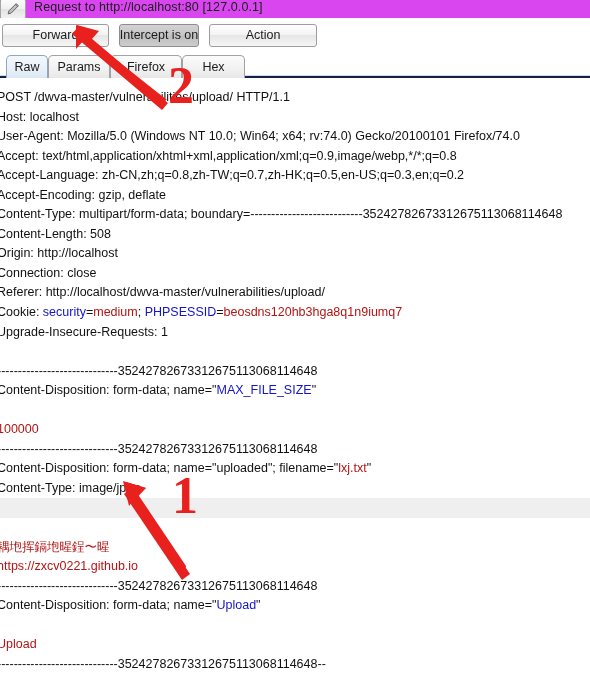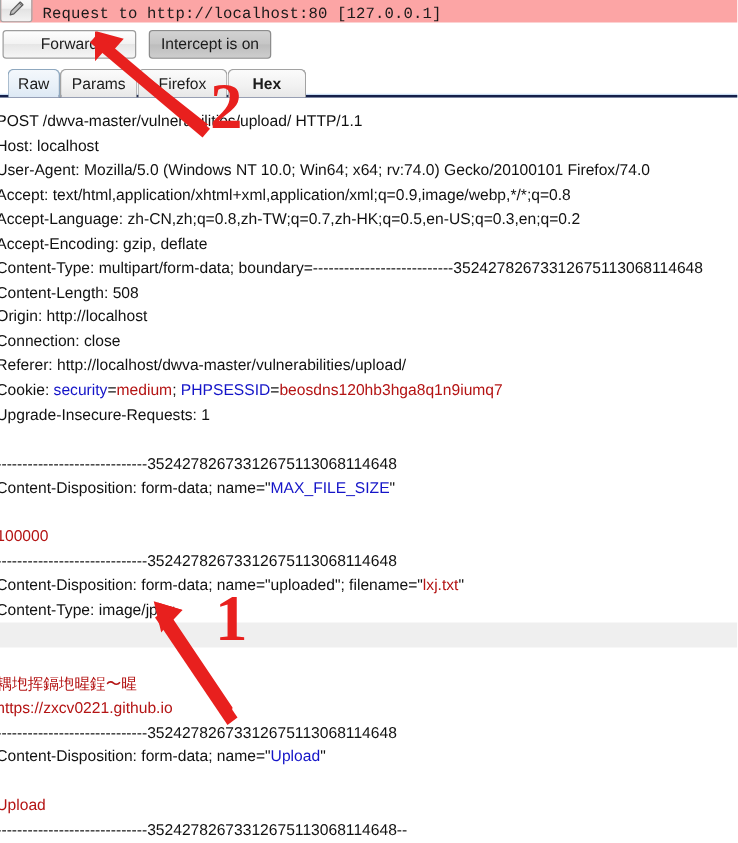--- a/index.html
+++ b/index.html
@@ -11,26 +11,25 @@
     width: 590px;
     height: 674px;
     overflow: hidden;
     font-family: "Liberation Sans", sans-serif;
     position: relative;
   }
 
   
   #titlebar {
     height: 18px;
-    background: #fca5a5;
-    display: flex;
-    align-items: flex-end;
+    background: #d946ef;
+    display: flex;
+    align-items: flex-start;
     overflow: hidden;
     position: relative;
-    font-family: Liberation Mono, monospace;
   }
   #edit-icon-box {
     width: 26px;
     height: 22px;
     margin-left: 0px;
     margin-top: -2px;
     border: 1px solid #a6a6a6;
     border-radius: 3px;
     background: linear-gradient(to bottom, #fdfdfd 0%, #f0f0f0 48%, #e3e3e3 52%, #f3f3f3 100%);
     display: flex;
@@ -67,21 +66,21 @@
     color: #1b1b1b;
     display: flex;
     align-items: center;
     justify-content: center;
     box-sizing: border-box;
     padding: 0 4px;
     white-space: nowrap;
   }
   .tbtn.w1 { width: 107px; }
   .tbtn.w2 { width: 107px; }
-  .tbtn.w3 { width: 98px; text-align: center; }
+  .tbtn.w3 { width: 80px; text-align: center; }
   .tbtn.w4 { width: 108px; }
   .tbtn.pressed {
     background: linear-gradient(to bottom, #d2d2d2 0%, #c6c6c6 48%, #bdbdbd 52%, #cdcdcd 100%);
     border-color: #8d8d8d;
   }
 
   
   #tabstrip {
     height: 26px;
     position: relative;
@@ -106,21 +105,21 @@
     white-space: nowrap;
   }
   .tab.active {
     background: linear-gradient(to bottom, #f4f8fc 0%, #e8f0f8 60%, #dce8f4 100%);
     border-color: #8fa8bf;
     z-index: 5;
   }
   #tab-raw     { left: 6px;   width: 42px; }
   #tab-params  { left: 48px;  width: 62px; margin-top: 48px; }
   #tab-headers { left: 110px; width: 72px; }
-  #tab-hex     { left: 182px; width: 63px; font-weight: bold; }
+  #tab-hex     { left: 182px; width: 63px; }
 
   #tab-underline {
     position: absolute;
     left: 0; right: 0; bottom: 0;
     height: 3px;
     background: #c9ddf2;
     border-bottom: 2px solid #16204a;
     box-sizing: border-box;
   }
 
@@ -173,20 +172,21 @@
       <path d="M10.2 1.6 L12.4 3.8 L5.1 11.1 L2.1 11.9 L2.9 8.9 Z" fill="#bfbfbf" stroke="#5a5a5a" stroke-width="0.9" stroke-linejoin="round"></path>
       <path d="M9.4 2.4 L11.6 4.6" stroke="#5a5a5a" stroke-width="0.8"></path>
     </svg>
   </div>
   <div id="titlebar-text">Request to http://localhost:80  [127.0.0.1]</div>
 </div>
 
 <div id="toolbar">
   <div class="tbtn w1">Forward</div>
   <div class="tbtn w3 pressed">Intercept is on</div>
+  <div class="tbtn w4">Action</div>
 </div>
 
 <div id="tabstrip">
   <div id="tab-underline"></div>
   <div class="tab active" id="tab-raw">Raw</div>
   <div class="tab" id="tab-params">Params</div>
   <div class="tab" id="tab-headers">Firefox</div>
   <div class="tab" id="tab-hex">Hex</div>
 </div>
 

